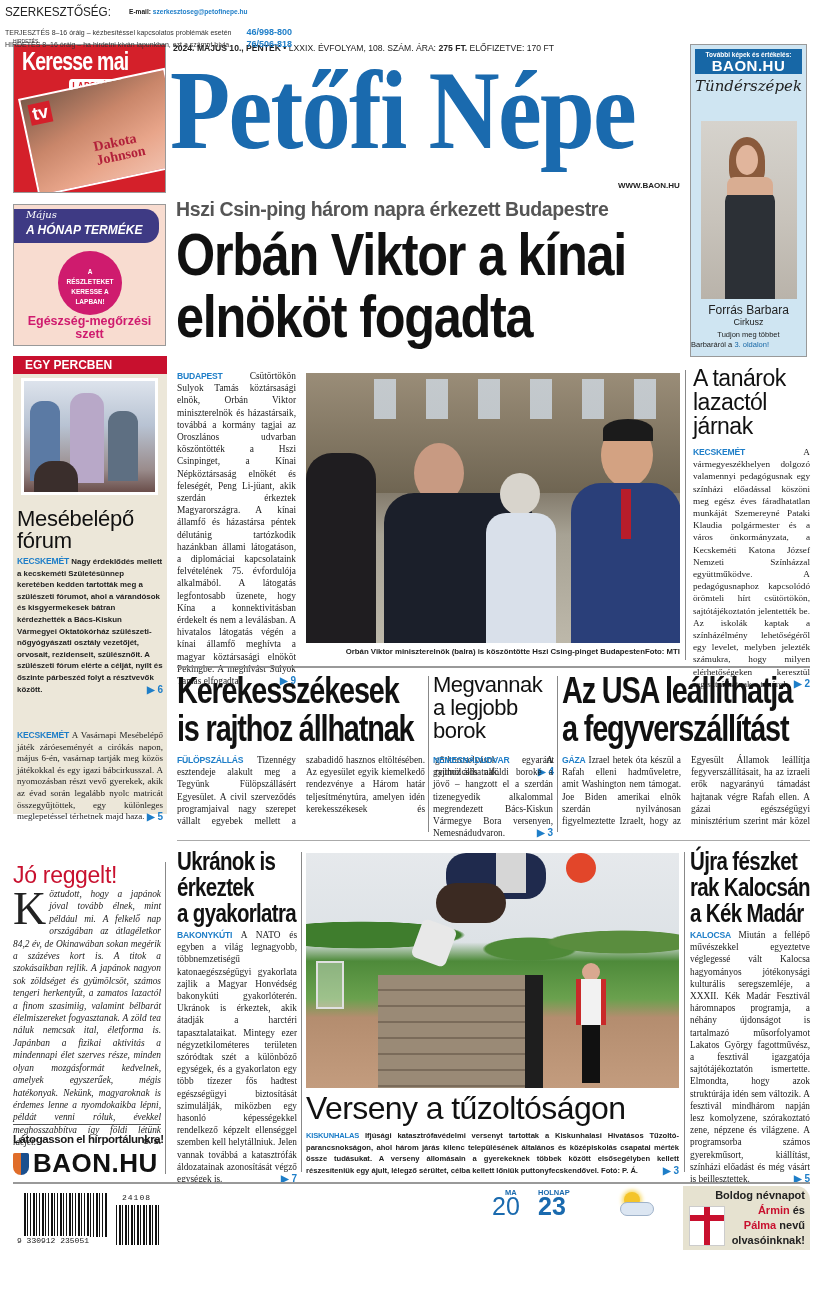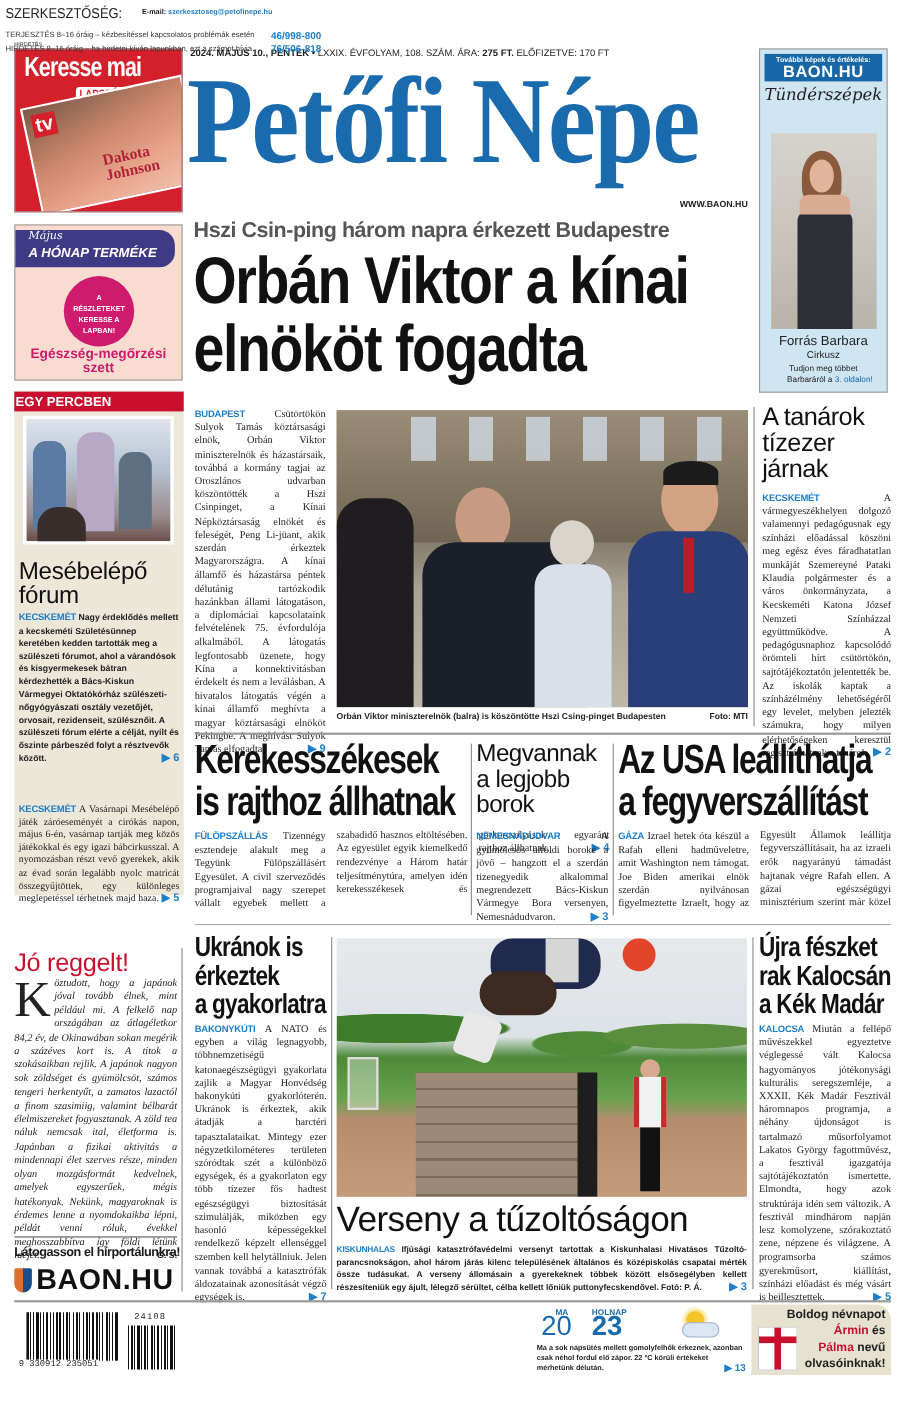--- a/index.html
+++ b/index.html
@@ -50,21 +50,21 @@
   <div class="photo" style="left:10px;top:76px;width:96px;height:178px;background:linear-gradient(180deg,#d6d3cd 0%,#c8c3bb 55%,#b9b3aa 100%);">
     <div style="position:absolute;left:33px;top:22px;width:26px;height:34px;border-radius:50%;background:#d7a98f;"></div>
     <div style="position:absolute;left:28px;top:16px;width:36px;height:48px;border-radius:50% 50% 30% 30%;background:#8a5a3c;z-index:0;"></div>
     <div style="position:absolute;left:35px;top:24px;width:22px;height:30px;border-radius:50%;background:#e1b59c;"></div>
     <div style="position:absolute;left:24px;top:70px;width:50px;height:108px;background:#2c3036;border-radius:10px 10px 0 0;"></div>
     <div style="position:absolute;left:26px;top:56px;width:46px;height:18px;background:#d9ad92;border-radius:8px 8px 0 0;"></div>
   </div>
   <div style="position:absolute;top:258px;width:100%;text-align:center;font-size:12px;color:#222;">Forrás Barbara</div>
   <div style="position:absolute;top:272px;width:100%;text-align:center;font-size:9px;color:#222;">Cirkusz</div>
   <div style="position:absolute;top:285px;width:100%;text-align:center;font-size:7.5px;color:#222;">Tudjon meg többet</div>
-  <div style="position:absolute;top:295px;width:100%;text-align:center;font-size:7.5px;color:#222;padding-left:12px;">
+  <div style="position:absolute;top:295px;width:100%;font-size:7.5px;color:#222;">
     <span>Barbaráról a</span>
     <span style="color:#1767a6;">3. oldalon!</span>
   </div>
 </div>
 
 <div class="abs" style="left:13px;top:204px;width:153px;height:142px;background:#f8dcd0;border:1px solid #999;">
   <div style="position:absolute;left:0;top:4px;width:145px;height:34px;background:#3e3a84;border-radius:0 14px 14px 0;">
     <div style="position:absolute;left:12px;top:0;color:#fff;font-family:'DejaVu Serif',serif;font-style:italic;font-size:10px;">Május</div>
     <div style="position:absolute;left:12px;top:14px;color:#fff;font-weight:bold;font-style:italic;font-size:12px;white-space:nowrap;">A HÓNAP TERMÉKE</div>
   </div>
@@ -72,21 +72,21 @@
   <div style="position:absolute;left:0;top:110px;width:100%;text-align:center;color:#cf1b6e;font-weight:bold;font-size:12.5px;line-height:13px;">Egészség-megőrzési szett</div>
 </div>
 
 <div class="abs" style="left:176px;top:198px;font-size:19.5px;font-weight:bold;color:#555;letter-spacing:-0.4px;white-space:nowrap;">Hszi Csin-ping három napra érkezett Budapestre</div>
 <div class="abs headline-black" style="left:176px;top:224px;width:600px;font-size:60px;line-height:62px;white-space:nowrap;transform:scaleX(0.84);">
   <div>Orbán Viktor a kínai</div>
   <div>elnököt fogadta</div>
 </div>
 
 <div class="abs" style="left:13px;top:356px;width:154px;height:458px;background:#ece7d9;">
-  <div style="background:#c8102e;color:#fff;font-weight:bold;font-size:12px;padding:2px 1px;height:18px;">EGY PERCBEN</div>
+  <div style="background:#c8102e;color:#fff;font-weight:bold;font-size:12px;padding:2px 12px;height:18px;">EGY PERCBEN</div>
   <div class="photo" style="left:8px;top:22px;width:137px;height:117px;background:linear-gradient(180deg,#dde3ec 0%,#b8c3d3 40%,#9a8c8c 80%,#6a4e4a 100%);border:3px solid #fff;">
     <div style="position:absolute;left:6px;top:20px;width:30px;height:80px;background:#5b7aa4;border-radius:12px 12px 0 0;"></div>
     <div style="position:absolute;left:46px;top:12px;width:34px;height:90px;background:#b8a8c8;border-radius:14px 14px 0 0;"></div>
     <div style="position:absolute;left:84px;top:30px;width:30px;height:70px;background:#5e6f82;border-radius:12px 12px 0 0;"></div>
     <div style="position:absolute;left:10px;top:80px;width:44px;height:40px;background:#3a2e2c;border-radius:18px 18px 0 0;"></div>
   </div>
   <div style="position:absolute;left:4px;top:152px;font-size:22px;line-height:22px;color:#111;letter-spacing:-0.3px;">
     <div>Mesébelépő</div>
     <div>fórum</div>
   </div>
@@ -120,30 +120,30 @@
     <div style="position:absolute;left:0;top:40px;width:70px;height:130px;background:#d9e0ea;border-radius:20px 20px 0 0;"></div>
   </div>
   <div style="position:absolute;left:255px;top:50px;width:120px;height:220px;">
     <div style="position:absolute;left:40px;top:0;width:52px;height:64px;border-radius:50%;background:#d3a282;"></div>
     <div style="position:absolute;left:42px;top:-4px;width:50px;height:22px;border-radius:50% 50% 0 0;background:#1b1b1b;"></div>
     <div style="position:absolute;left:10px;top:60px;width:110px;height:160px;background:#2a3f79;border-radius:30px 30px 0 0;"></div>
     <div style="position:absolute;left:60px;top:66px;width:10px;height:50px;background:#b81d2a;"></div>
   </div>
   <div style="position:absolute;left:0;top:80px;width:70px;height:190px;background:#1f1d20;border-radius:26px 26px 0 0;"></div>
 </div>
-<div class="abs" style="left:306px;top:647px;width:374px;font-size:7.8px;font-weight:bold;color:#222;white-space:nowrap;">
+<div class="abs" style="left:306px;top:647px;width:374px;font-size:7.8px;font-weight:bold;color:#222;white-space:nowrap;text-align:right;">
   <span>Orbán Viktor miniszterelnök (balra) is köszöntötte Hszi Csing-pinget Budapesten</span>
   <span style="float:right;">Foto: MTI</span>
 </div>
 
 <div class="vrule" style="left:685px;top:370px;height:290px;"></div>
 
 <div class="abs thin-head" style="left:693px;top:366px;font-size:23px;line-height:24px;">
   <div>A tanárok</div>
-  <div>tízezer</div>
+  <div>lazactól</div>
   <div>járnak</div>
 </div>
 <div class="abs body-text" style="left:693px;top:446px;width:117px;font-size:9.2px;line-height:12.2px;">
   <span class="dateline">KECSKEMÉT</span>
   <span>A vármegyeszékhelyen dolgozó valamennyi pedagógusnak egy színházi előadással köszöni meg egész éves fáradhatatlan munkáját Szemereyné Pataki Klaudia polgármester és a város önkormányzata, a Kecskeméti Katona József Nemzeti Színházzal együttműködve. A pedagógusnaphoz kapcsolódó örömteli hírt csütörtökön, sajtótájékoztatón jelentették be. Az iskolák kaptak a színházélmény lehetőségéről egy levelet, melyben jelezték számukra, hogy milyen elérhetőségeken keresztül regisztrálhatnak a tanárok.</span>
   <span class="ref">▶ 2</span>
 </div>
 
 <div class="hrule" style="left:177px;top:666px;width:633px;"></div>
 
@@ -274,24 +274,20 @@
 
 <div class="abs" style="left:488px;top:1188px;width:190px;height:62px;">
   <div style="position:absolute;left:17px;top:0;font-size:7.5px;font-weight:bold;color:#1a6aae;">MA</div>
   <div style="position:absolute;left:4px;top:5px;font-size:25px;font-weight:400;color:#1a6aae;line-height:26px;">20</div>
   <div style="position:absolute;left:50px;top:0;font-size:7.5px;font-weight:bold;color:#1a6aae;">HOLNAP</div>
   <div style="position:absolute;left:50px;top:5px;font-size:25px;font-weight:900;color:#1a6aae;line-height:26px;">23</div>
   <div style="position:absolute;left:128px;top:4px;width:40px;height:28px;">
     <div style="position:absolute;left:8px;top:0;width:16px;height:16px;border-radius:50%;background:#f4c42a;box-shadow:0 0 4px 2px #f7d967;"></div>
     <div style="position:absolute;left:4px;top:10px;width:34px;height:14px;border-radius:10px;background:#dce6f2;border:1px solid #9fb2c9;"></div>
   </div>
-  <div style="position:absolute;left:0;top:33px;width:190px;font-size:6.6px;line-height:9px;font-weight:bold;color:#222;">
-    <span>Ma a sok napsütés mellett gomolyfelhők érkeznek, azonban csak néhol fordul elő zápor. 22 °C körüli értékeket mérhetünk délután.</span>
-    <span class="ref" style="font-size:9px;">▶ 13</span>
-  </div>
 </div>
 
 <div class="abs" style="left:683px;top:1186px;width:127px;height:64px;background:#e6e2d0;border-radius:0 14px 0 0;">
   <div style="position:absolute;left:6px;top:20px;width:36px;height:40px;background:#fff;border:1px solid #ccc;">
     <div style="position:absolute;left:14px;top:0;width:6px;height:100%;background:#c8102e;"></div>
     <div style="position:absolute;left:0;top:8px;width:100%;height:6px;background:#c8102e;"></div>
   </div>
   <div style="position:absolute;right:5px;top:3px;font-size:11px;font-weight:bold;color:#222;white-space:nowrap;">Boldog névnapot</div>
   <div style="position:absolute;right:5px;top:18px;font-size:11px;font-weight:bold;white-space:nowrap;text-align:center;">
     <span style="color:#c8102e;">Ármin</span>

